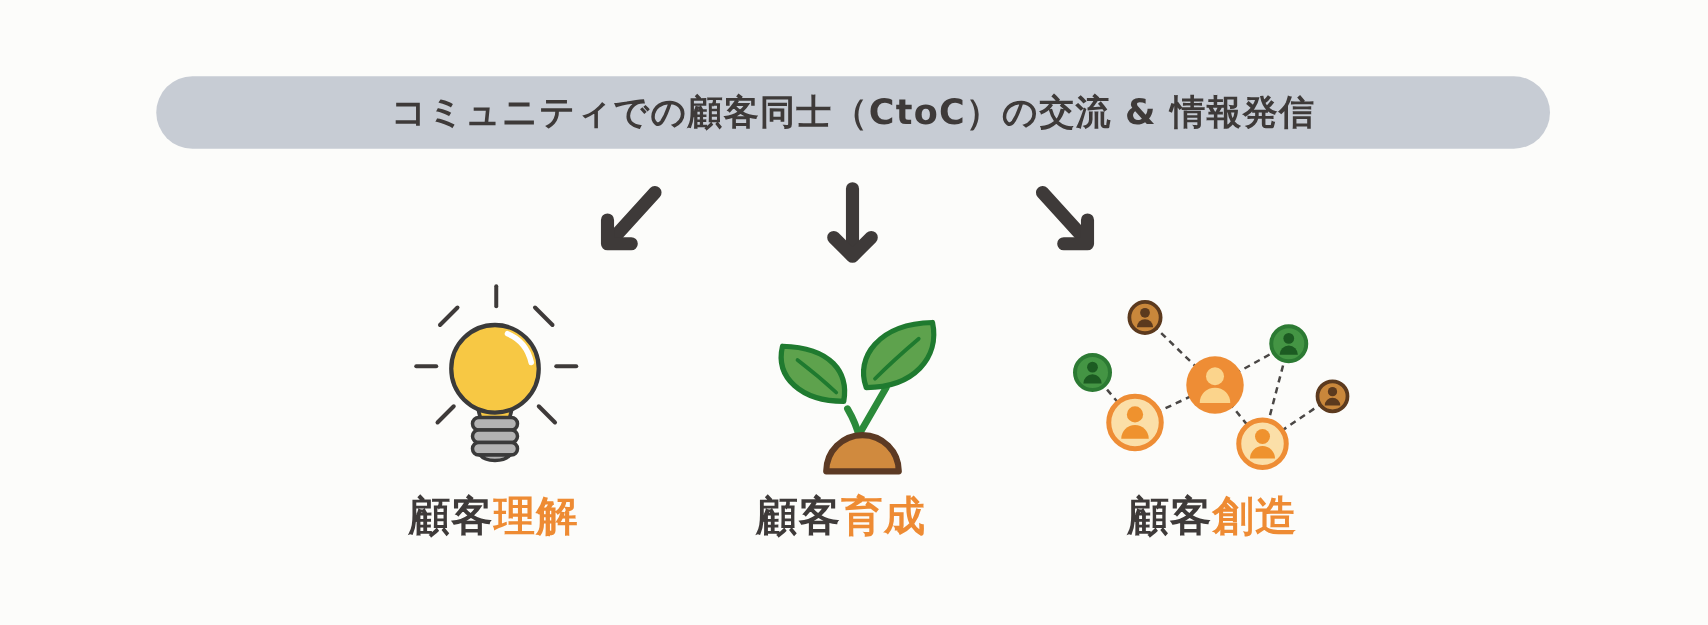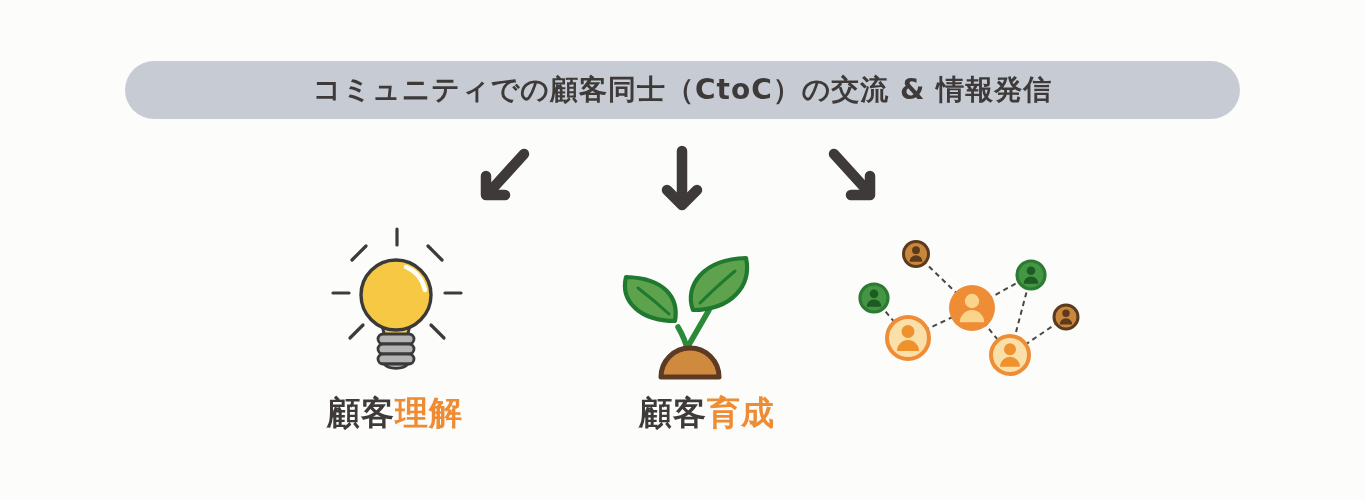--- a/index.html
+++ b/index.html
@@ -25,21 +25,21 @@
   .bulb-svg{left:330px;top:222px;}
   .sprout-svg{left:615px;top:248px;}
   .network-svg{left:850px;top:235px;}
   .col-label{
     position:absolute;top:391px;transform:translateX(-50%);
     font-size:33px;font-weight:700;letter-spacing:1px;white-space:nowrap;
   }
   .col-label .prefix{color:var(--text-dark);}
   .col-label .accent{color:var(--accent-orange);}
   .lbl-1{left:383px;margin-left:12px;}
-  .lbl-2{left:673px;margin-left:34px;}
+  .lbl-2{left:673px;}
   .lbl-3{left:970px;}
 </style>
 </head>
 <body>
 
 <div class="stage">
 
   <div class="banner">
     <span class="banner-title">コミュニティでの顧客同士（CtoC）の交流 &amp; 情報発信</span>
   </div>
@@ -140,14 +140,17 @@
       <path d="M 209.8 89.4 A 6.2 6.2 0 0 1 222.2 89.4 Z" fill="#5C3A1E"></path>
     </g>
   </svg>
 
   <div class="col-label lbl-1">
     <span class="prefix">顧客</span><span class="accent">理解</span>
   </div>
   <div class="col-label lbl-2">
     <span class="prefix">顧客</span><span class="accent">育成</span>
   </div>
+  <div class="col-label lbl-3">
+    <span class="prefix">顧客</span><span class="accent">創造</span>
+  </div>
 
 </div>
 
 </body></html>

